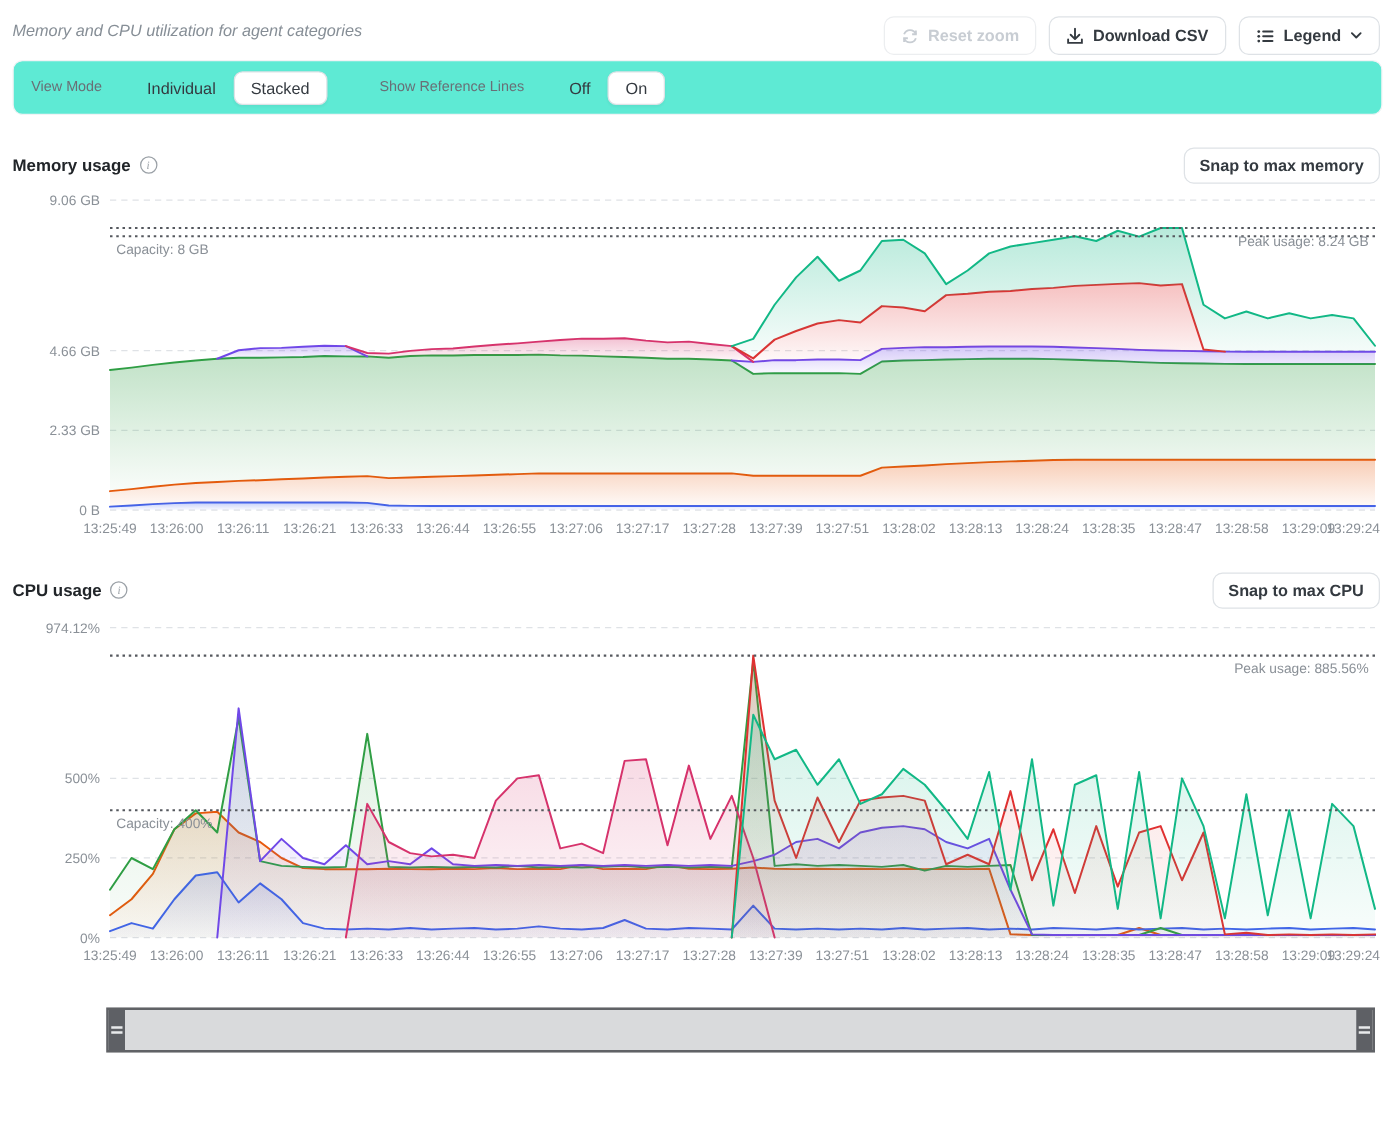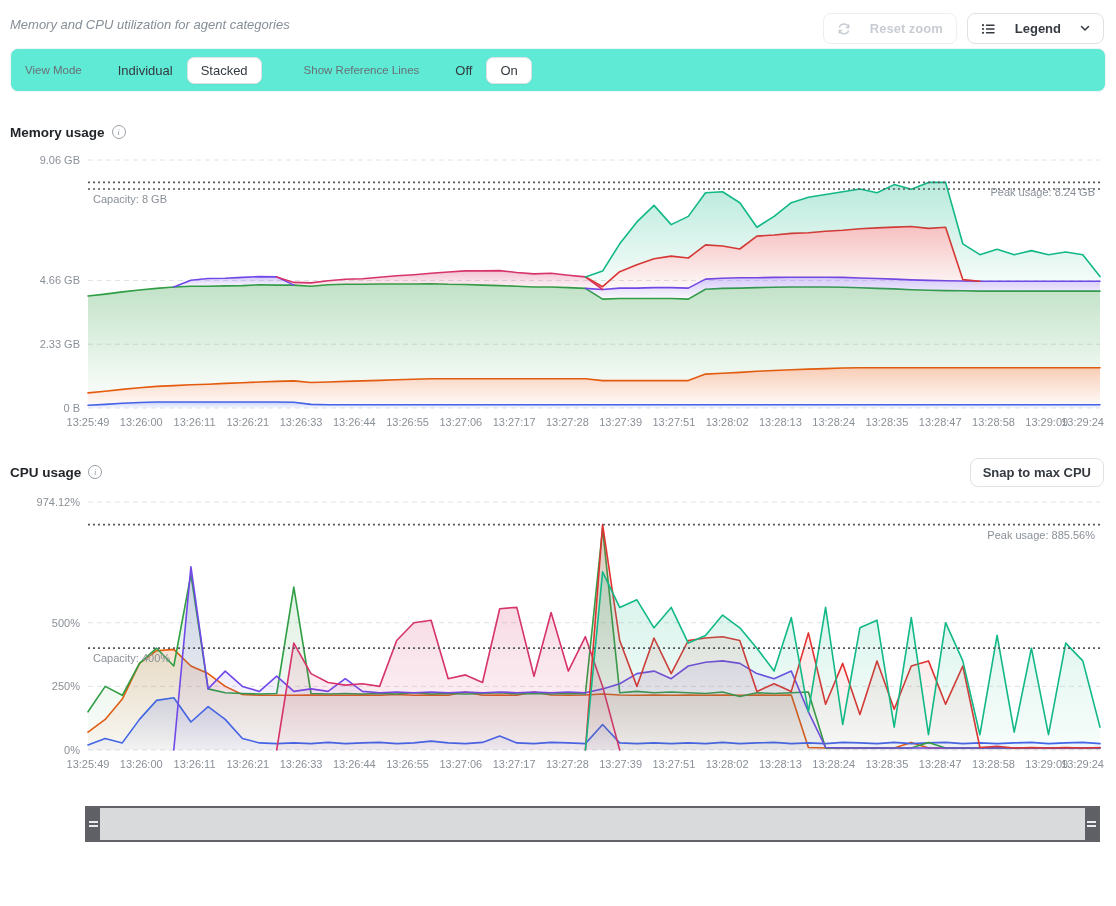--- a/index.html
+++ b/index.html
@@ -5,21 +5,21 @@
   * { margin:0; padding:0; box-sizing:border-box; }
   html,body { background:#fff; width:1116px; height:906px; overflow:hidden;
               font-family:"Liberation Sans", sans-serif; color:#212529; }
   .page { position:relative; width:1116px; height:906px; }
 
   
   .header { position:relative; padding:10px 12px 0 10px; }
   .title { font-size:17px; font-weight:700; color:#141517; letter-spacing:.2px; }
   .subtitle { font-size:13px; color:#868e96; margin-top:7px;font-style:italic; }
   .header-actions { position:absolute; top:13px; right:12px; display:flex; gap:10px; align-items:center; }
-  .btn { display:inline-flex; align-items:center; gap:19px; background:#fff; border:1px solid #dee2e6;
+  .btn { display:inline-flex; align-items:center; gap:7px; background:#fff; border:1px solid #dee2e6;
          border-radius:8px; padding:7px 13px; font-size:13px; font-weight:700; color:#343a40;
          font-family:"Liberation Sans",sans-serif; cursor:pointer; }
   .btn.disabled { color:#c8cdd3; border-color:#eceef0; }
   .btn svg { display:block; }
 
   
   .toolbar { margin:16px 10px 0 10px; background:#5eead4; border:1px solid #f1f3f5; border-radius:8px;
              height:44px; display:flex; align-items:center; padding:0 14px; }
   .tlabel { font-size:11.5px; color:#696f76; margin-right:22px; }
   .tlabel.gap { margin-left:42px; }
@@ -66,20 +66,29 @@
           <svg width="14" height="14" viewBox="0 0 14 14">
               <path d="M2.3 5.4 A5 5 0 0 1 11.7 5.4 M11.7 8.6 A5 5 0 0 1 2.3 8.6" fill="none" stroke="#c8cdd3" stroke-width="1.5"></path>
               <path d="M11.7 2.4 L11.7 5.4 L8.7 5.4" fill="none" stroke="#c8cdd3" stroke-width="1.5"></path>
               <path d="M2.3 11.6 L2.3 8.6 L5.3 8.6" fill="none" stroke="#c8cdd3" stroke-width="1.5"></path>
             </svg>
         </span>
         <span>Reset zoom</span>
       </button>
       <button class="btn">
         <span>
+          <svg width="14" height="14" viewBox="0 0 14 14">
+              <path d="M7 1 L7 9 M3.5 5.8 L7 9.3 L10.5 5.8" fill="none" stroke="#343a40" stroke-width="1.5" stroke-linecap="round" stroke-linejoin="round"></path>
+              <path d="M1.5 9.5 L1.5 12.3 L12.5 12.3 L12.5 9.5" fill="none" stroke="#343a40" stroke-width="1.5" stroke-linecap="round"></path>
+            </svg>
+        </span>
+        <span>Download CSV</span>
+      </button>
+      <button class="btn">
+        <span>
           <svg width="15" height="14" viewBox="0 0 15 14">
               <circle cx="2" cy="3.2" r="1.1" fill="#343a40"></circle>
               <circle cx="2" cy="7" r="1.1" fill="#343a40"></circle>
               <circle cx="2" cy="10.8" r="1.1" fill="#343a40"></circle>
               <path d="M5.5 3.2 H13 M5.5 7 H13 M5.5 10.8 H13" stroke="#343a40" stroke-width="1.5" stroke-linecap="round"></path>
             </svg>
         </span>
         <span>Legend</span>
         <span>
           <svg width="10" height="7" viewBox="0 0 10 7">
@@ -96,20 +105,21 @@
     <button class="opt selected">Stacked</button>
     <span class="tlabel gap">Show Reference Lines</span>
     <button class="opt">Off</button>
     <button class="opt selected">On</button>
   </div>
 
   <div class="section-head mem">
     <span class="section-title">Memory usage</span>
     <span class="info-icon">i</span>
     <span class="spacer"></span>
+    <button class="snap-btn">Snap to max memory</button>
   </div>
   <svg class="chart" id="memory-chart">
       <defs>
         <linearGradient id="memory-g0" x1="0" y1="0" x2="0" y2="1">
           <stop offset="0%" stop-color="#4263eb" stop-opacity="0.3"></stop>
           <stop offset="100%" stop-color="#4263eb" stop-opacity="0.03"></stop>
         </linearGradient>
         <linearGradient id="memory-g1" x1="0" y1="0" x2="0" y2="1">
           <stop offset="0%" stop-color="#e8590c" stop-opacity="0.3"></stop>
           <stop offset="100%" stop-color="#e8590c" stop-opacity="0.03"></stop>

